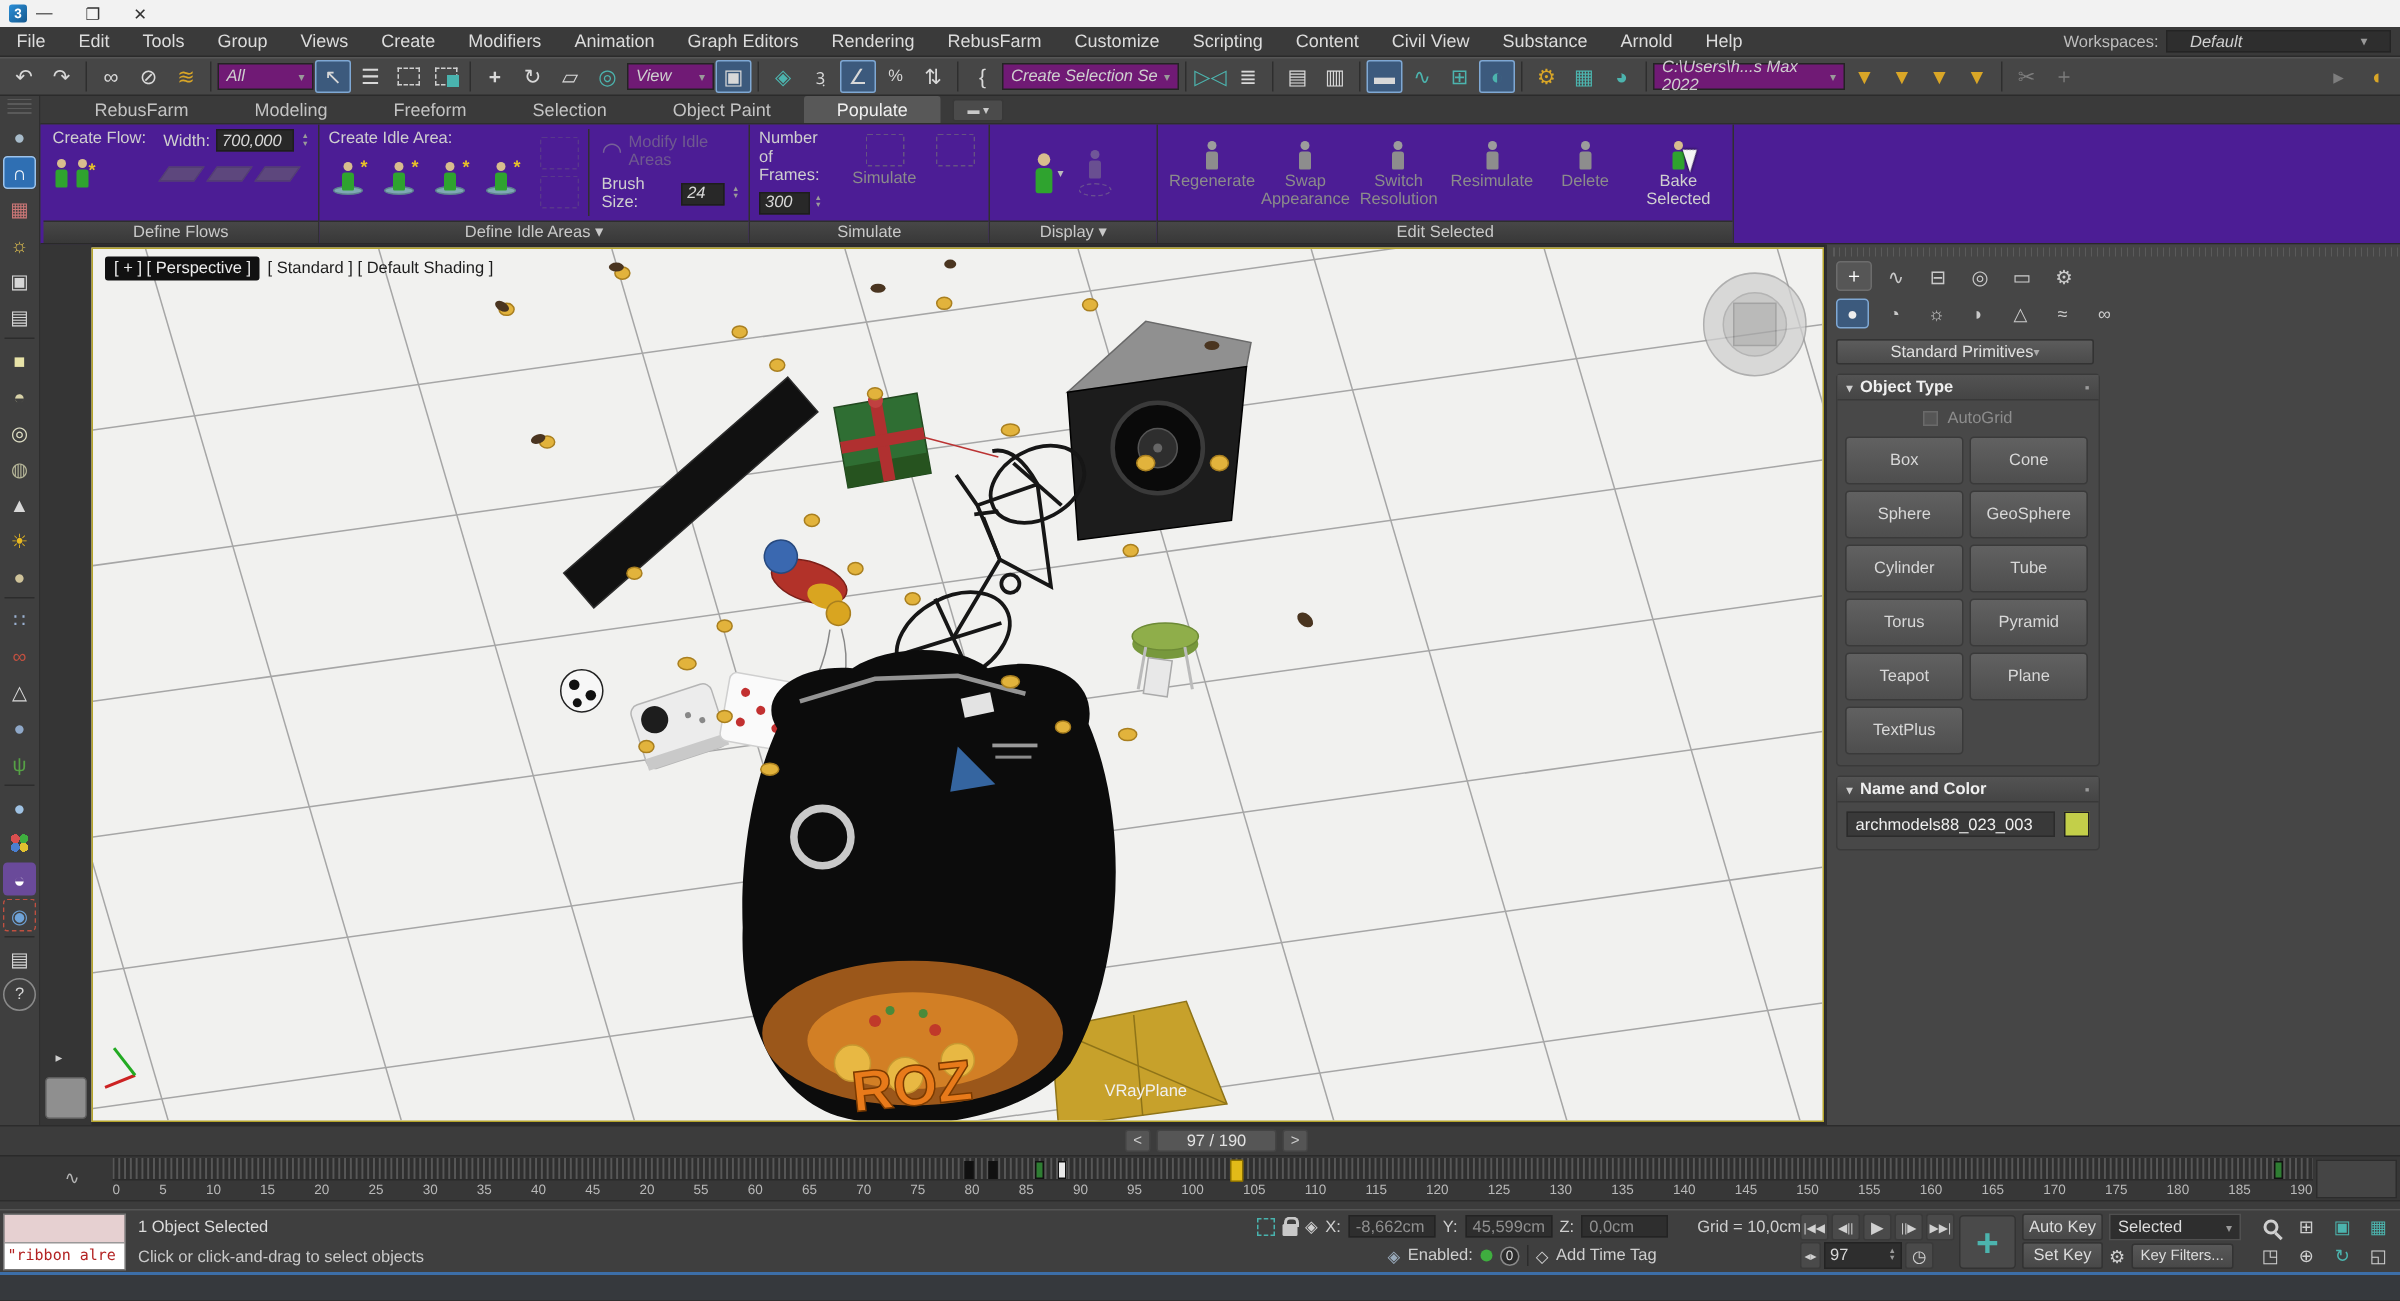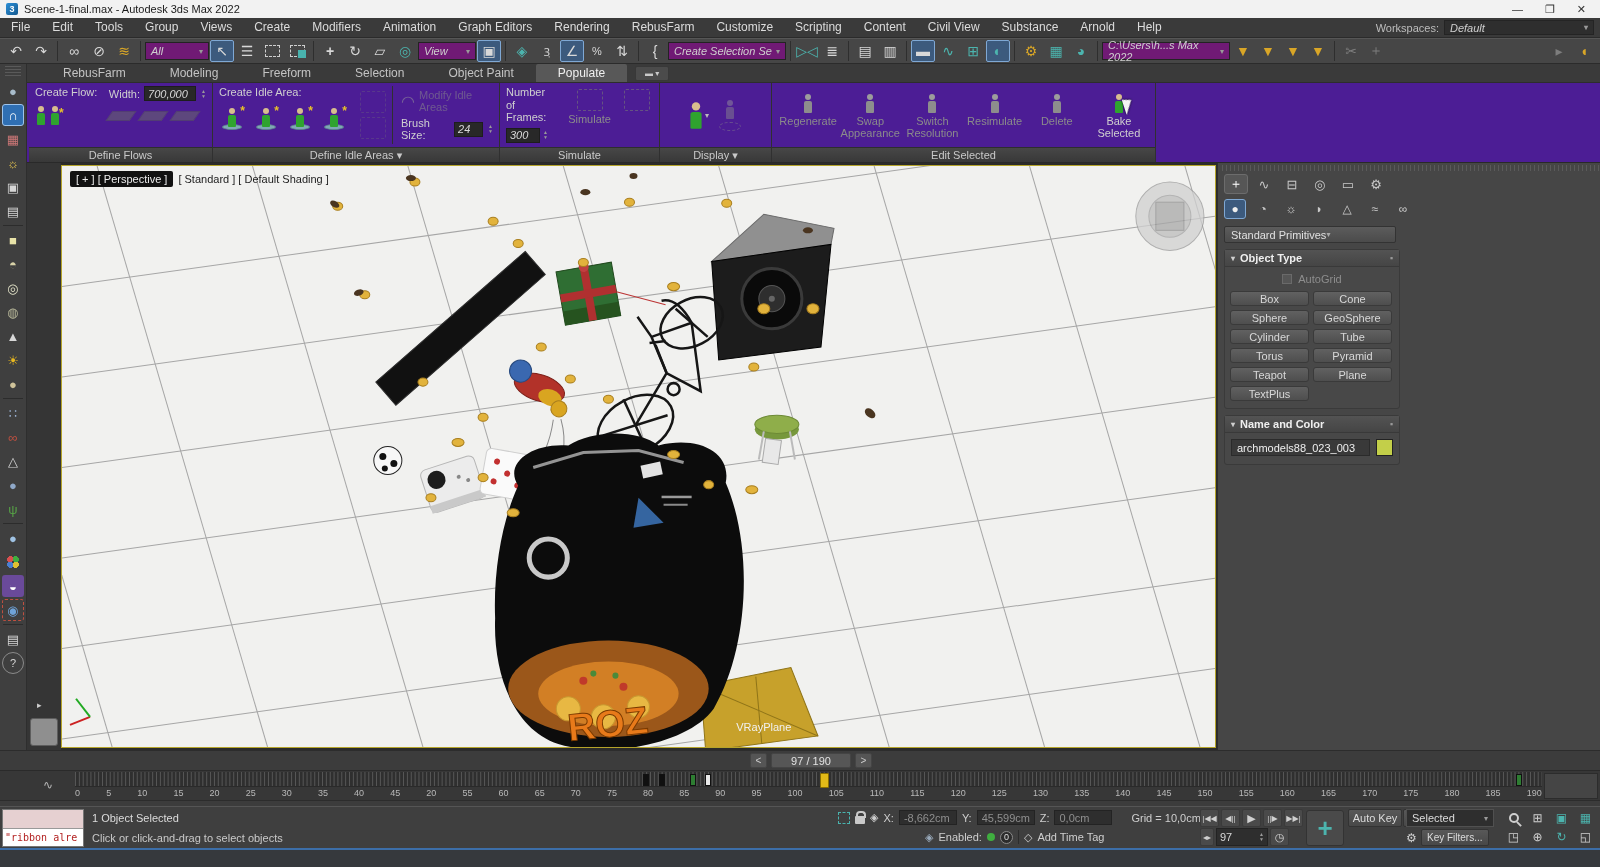--- a/index.html
+++ b/index.html
@@ -14,21 +14,21 @@
 .tb-title{flex:1}
 .winbtns{display:flex;gap:22px;margin-right:8px;color:#333;font-size:11px}
 .winbtns span{cursor:default}
 
 
 .menubar{height:20px;background:#3a3a3a;display:flex;align-items:center;border-bottom:1px solid #2b2b2b}
 .menu-items{display:flex;flex:1}
 .menu-item{padding:0 11px;line-height:19px;color:#dcdcdc;font-size:12px}
 .workspaces{display:flex;align-items:center;gap:5px;margin-right:6px;font-size:11px;color:#bdbdbd}
 .ws-dd{width:150px;height:15px;background:#2e2e2e;border:1px solid #242424;color:#cfcfcf;
-       display:flex;align-items:center;justify-content:space-between;padding:0 5px;font-size:11px}
+       display:flex;align-items:center;justify-content:space-between;padding:0 15px;font-size:11px}
 
 
 .maintoolbar{height:26px;background:#464646;border-top:1px solid #565656;border-bottom:1px solid #2b2b2b;
              display:flex;align-items:center;padding:0 4px;gap:1px}
 .ti{width:24px;height:22px;display:inline-flex;align-items:center;justify-content:center;
     font-size:14px;color:#d8d8d8;border:1px solid transparent;border-radius:2px;flex:none}
 .ti.small{font-size:11px}
 .ti.act{background:#3c5a7d;border-color:#7fa8d4}
 .ti.teal{color:#4cb4ae}
 .ti.gold{color:#d9a627}
@@ -96,32 +96,32 @@
 
 .cmdpanel{width:383px;background:#464646;border-left:1px solid #2d2d2d;padding:2px 0 0 4px}
 .cp-handle{width:100%;height:6px;background:repeating-linear-gradient(90deg,#5a5a5a 0 1px,transparent 1px 4px);margin-bottom:2px}
 .cp-tabs{display:flex;gap:4px;padding:1px 0 3px 2px}
 .cpt{width:24px;height:20px;display:flex;align-items:center;justify-content:center;font-size:13px;color:#c9c9c9;border-radius:3px}
 .cpt.active{background:#565656;border:1px solid #6c6c6c;color:#fff}
 .cp-cats{display:flex;gap:6px;padding:2px 0 5px 2px}
 .cpc{width:22px;height:20px;display:flex;align-items:center;justify-content:center;font-size:12px;color:#c9c9c9;border-radius:3px}
 .cpc.active{background:#3c5a7d;border:1px solid #7fa8d4;color:#eee}
 .cp-dd{width:172px;height:17px;background:linear-gradient(#5c5c5c,#4b4b4b);border:1px solid #333;border-radius:2px;
-       display:flex;align-items:center;justify-content:flex-start;padding:0 6px;font-size:11px;color:#e0e0e0;margin:2px 0 6px 2px}
+       display:flex;align-items:center;justify-content:center;padding:0 6px;font-size:11px;color:#e0e0e0;margin:2px 0 6px 2px}
 .cp-dd b{font-size:8px;color:#aaa;font-weight:normal}
 .rollout{width:176px;margin-left:2px;margin-bottom:6px;border:1px solid #3a3a3a;border-radius:3px;background:#484848}
 .ro-head{height:17px;background:linear-gradient(#535353,#454545);border-bottom:1px solid #393939;display:flex;align-items:center;
          padding:0 6px;font-size:11px;color:#efefef;font-weight:bold;gap:5px}
 .ro-head .tri{font-size:8px;color:#cfcfcf}
 .ro-head .pin{margin-left:auto;color:#9a9a9a;font-size:9px;font-weight:normal}
 .autogrid{display:flex;align-items:center;justify-content:center;gap:6px;padding:6px 0 2px}
 .cbx{width:10px;height:10px;background:#565656;border:1px solid #6a6a6a}
 .autogrid span{color:#8d8d8d;font-size:11px}
 .obj-grid{display:flex;flex-wrap:wrap;padding:4px 5px 7px;gap:4px}
-.objbtn{width:79px;height:15px;background:linear-gradient(#616161,#4e4e4e);border:1px solid #3a3a3a;border-radius:3px;
+.objbtn{width:79px;height:32px;background:linear-gradient(#616161,#4e4e4e);border:1px solid #3a3a3a;border-radius:3px;
         font-size:11px;color:#d8d8d8;display:flex;align-items:center;justify-content:center}
 .namerow{display:flex;align-items:center;gap:6px;padding:6px 6px 8px}
 .nameinput{flex:1;height:17px;background:#393939;border:1px solid #2b2b2b;color:#efefef;font-size:11px;
            display:flex;align-items:center;padding:0 5px}
 .swatch{width:17px;height:17px;border:1px solid #222}
 
 
 .timesliderrow{height:20px;background:#3c3c3c;border-top:1px solid #2c2c2c;position:relative}
 .tsl{position:absolute;left:750px;top:2px;display:flex;gap:4px;align-items:center}
 .tsl .nav{width:17px;height:15px;background:#555;border:1px solid #444;border-radius:2px;color:#ccc;font-size:10px;
@@ -161,21 +161,21 @@
           font-size:9px;display:flex;align-items:center;justify-content:center}
 .playback{position:absolute;left:1200px;top:2px}
 .pb-row{display:flex;gap:2px;margin-bottom:1px}
 .pbi{width:19px;height:18px;background:#4a4a4a;border:1px solid #3a3a3a;border-radius:2px;color:#d0d0d0;
      font-size:8px;display:flex;align-items:center;justify-content:center}
 .pbi.play{font-size:11px}
 .framefield{width:52px;height:18px;background:#2e2e2e;border:1px solid #232323;color:#d8d8d8;
             display:flex;align-items:center;justify-content:space-between;padding:0 3px}
 .bigplus{position:absolute;left:1306px;top:3px;width:38px;height:36px;background:#4a4a4a;border:1px solid #333;
          border-radius:3px;color:#4cb4ae;font-size:26px;font-weight:bold;display:flex;align-items:center;justify-content:center}
-.keybtns{position:absolute;left:1348px;top:2px;display:flex;flex-direction:row;gap:1px}
+.keybtns{position:absolute;left:1348px;top:2px;display:flex;flex-direction:column;gap:1px}
 .kb{width:54px;height:18px;background:linear-gradient(#585858,#484848);border:1px solid #333;border-radius:2px;
     color:#dcdcdc;font-size:11px;display:flex;align-items:center;justify-content:center}
 .seldd{position:absolute;left:1406px;top:2px;width:88px;height:18px;background:#2e2e2e;border:1px solid #505050;
        color:#dcdcdc;display:flex;align-items:center;justify-content:space-between;padding:0 5px}
 .seldd b{font-size:8px;color:#9a9a9a;font-weight:normal}
 .kfrow{position:absolute;left:1406px;top:22px;display:flex;align-items:center;gap:4px}
 .kfbtn{width:68px;height:17px;background:linear-gradient(#585858,#484848);border:1px solid #333;border-radius:2px;
        color:#dcdcdc;font-size:10px;display:flex;align-items:center;justify-content:center}
 .navgrid{position:absolute;right:3px;top:2px;display:grid;grid-template-columns:repeat(4,23px);grid-auto-rows:18px;gap:1px}
 .nvi{display:flex;align-items:center;justify-content:center;color:#cfcfcf;font-size:12px}
@@ -191,21 +191,20 @@
   background:radial-gradient(circle at 30% 30%,#d94f4f 0 3px,transparent 3px),radial-gradient(circle at 70% 30%,#3fae3f 0 3px,transparent 3px),
              radial-gradient(circle at 30% 70%,#4a7fd0 0 3px,transparent 3px),radial-gradient(circle at 70% 70%,#e0c030 0 3px,transparent 3px)}
 </style>
 </head>
 <body>
 
 <div class="app">
 
   <div class="titlebar">
     <div class="tb-logo">3</div>
-    <div class="tb-title">Scene-1-final.max - Autodesk 3ds Max 2022</div>
     <div class="winbtns">
       <span>—</span>
       <span>❐</span>
       <span>✕</span>
     </div>
   </div>
 
   <div class="menubar">
     <div class="menu-items">
 

